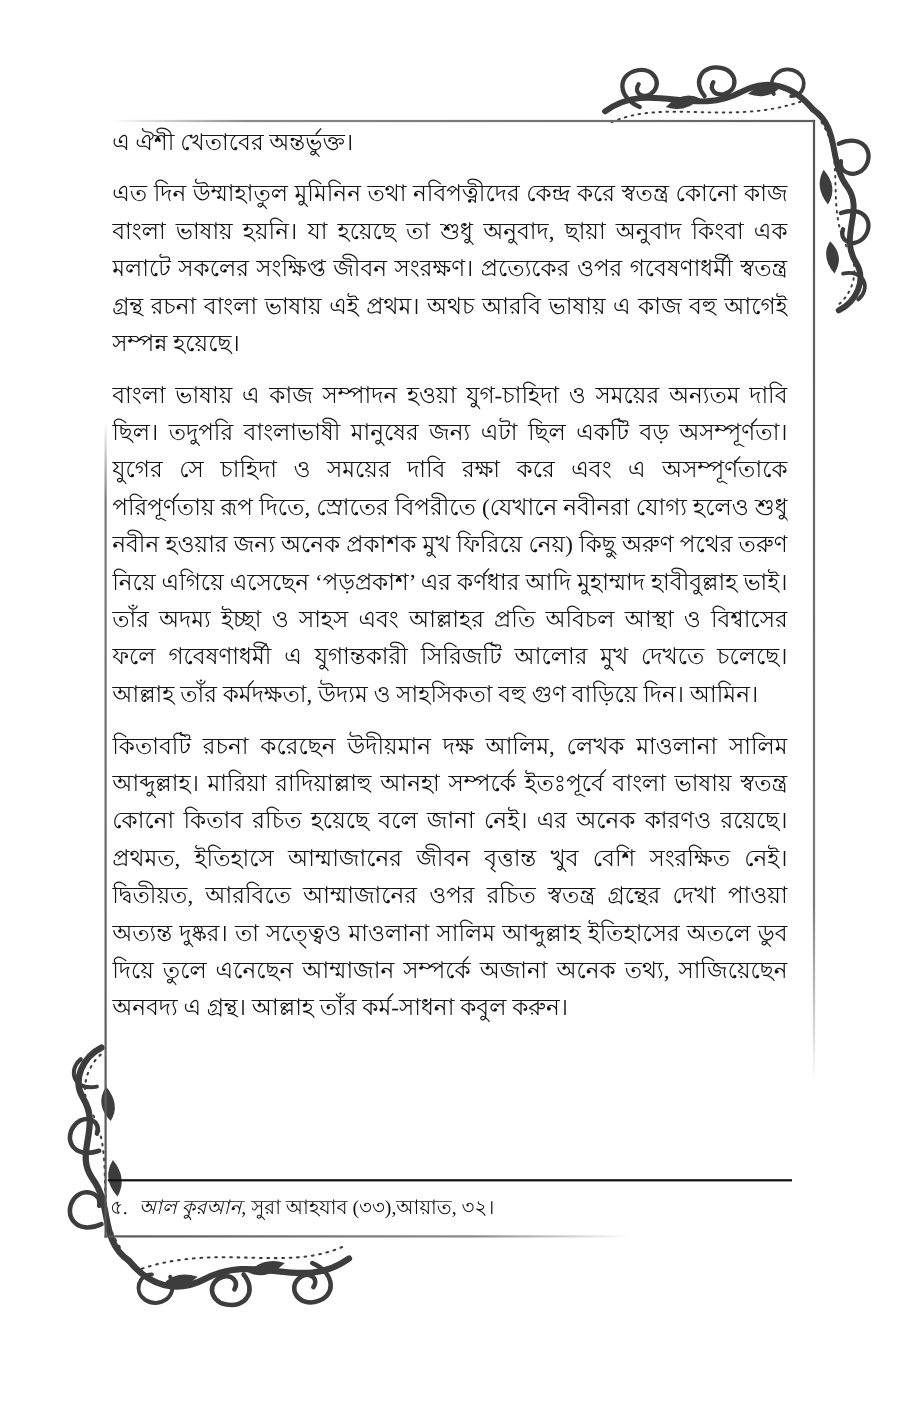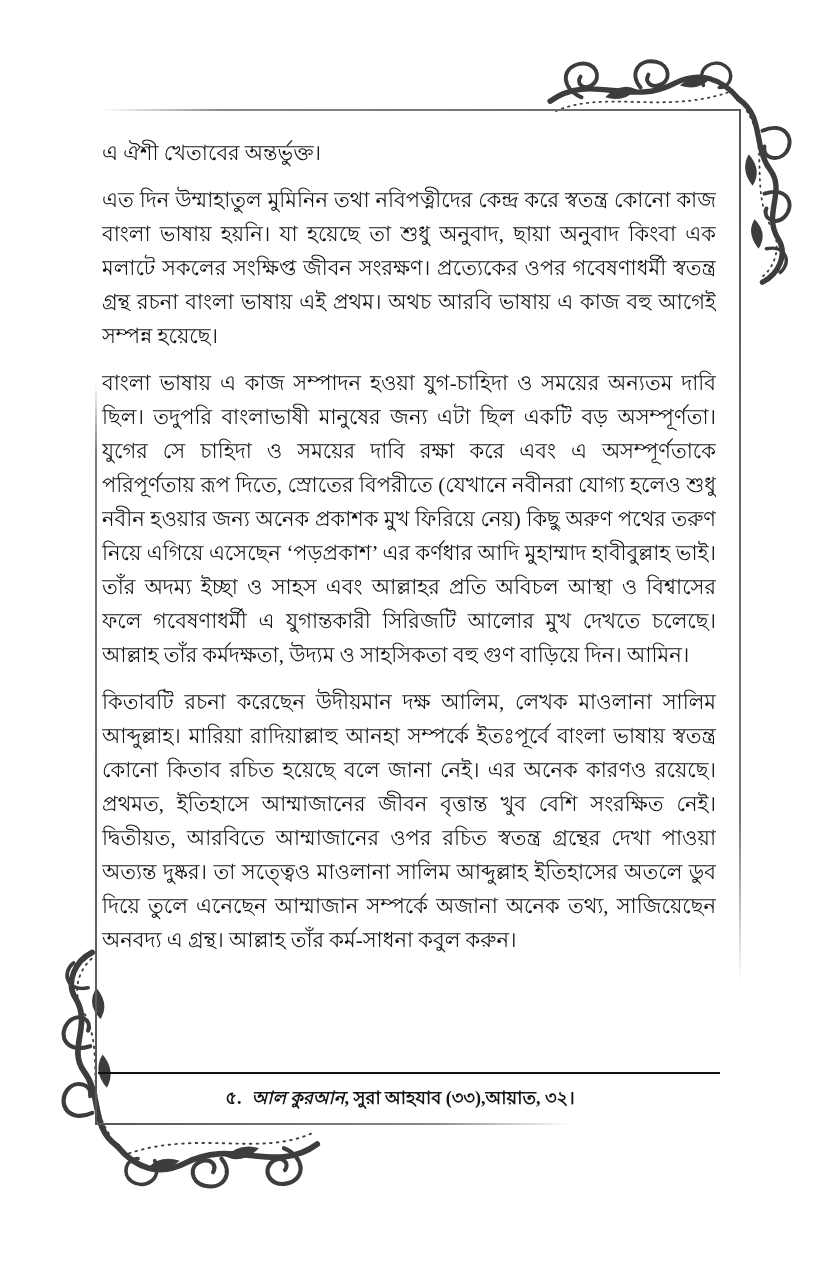--- a/index.html
+++ b/index.html
@@ -15,28 +15,28 @@
   .border-right{left:739px;top:109px;width:2px;height:1016px;
     background:linear-gradient(to bottom,#555 0%,#7a7a7a 70%,rgba(122,122,122,0) 86%);}
   .border-left{left:95px;top:109px;width:2px;height:1016px;
     background:linear-gradient(to top,#555 0%,#7a7a7a 66%,rgba(122,122,122,0) 73%);}
   .border-bottom{left:95px;top:1123px;width:646px;height:2px;
     background:linear-gradient(to right,#555 0%,#8a8a8a 52%,rgba(138,138,138,0) 74%);}
 
   .text-column{
     position:absolute;left:102px;top:112px;width:614px;height:930px;
     overflow:hidden;
-    font-size:21px;line-height:34px;text-align:justify;margin-top:24px;
+    font-size:21px;line-height:34px;text-align:justify;
   }
   .text-column p{margin:0 0 13px 0;}
 
   .footnote-rule{position:absolute;left:98px;top:1072px;width:622px;height:2px;background:#111;}
   .footnote{
     position:absolute;left:100px;top:1085px;width:600px;
-    font-size:18px;line-height:26px;text-align:center;font-weight:bold;
+    font-size:18px;line-height:26px;text-align:left;
   }
   .footnote .fn-number{margin-right:10px;}
   .footnote .fn-source{font-style:italic;}
 
   .ornament{position:absolute;pointer-events:none;}
   .ornament-top-right{left:546px;top:56px;width:256px;height:236px;}
   .ornament-bottom-left{left:36px;top:942px;width:300px;height:250px;transform:rotate(180deg);}
   .hidden-defs{position:absolute;width:0;height:0;overflow:hidden;}
 </style>
 </head>

